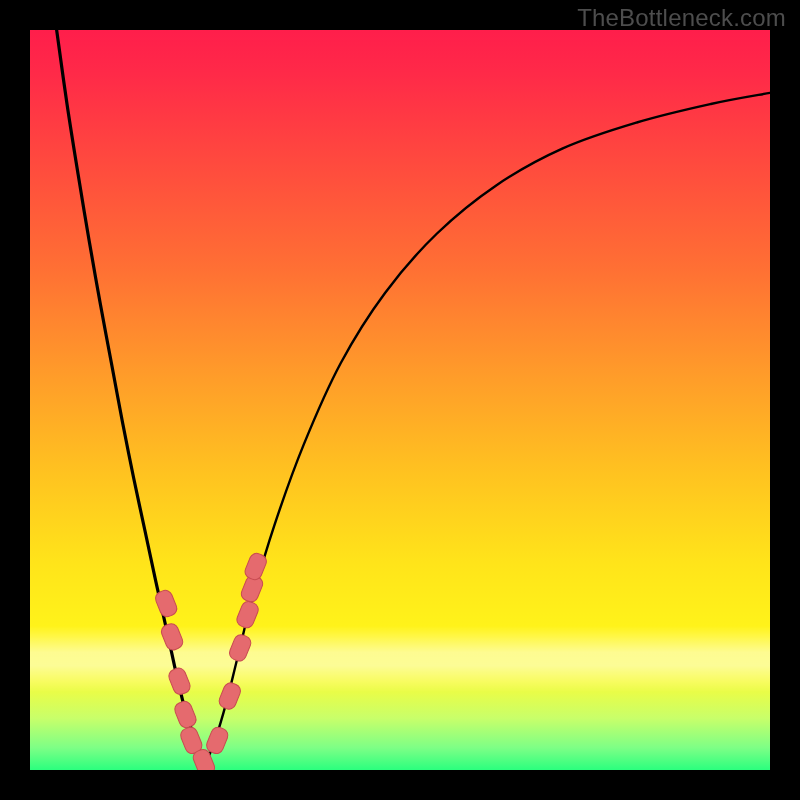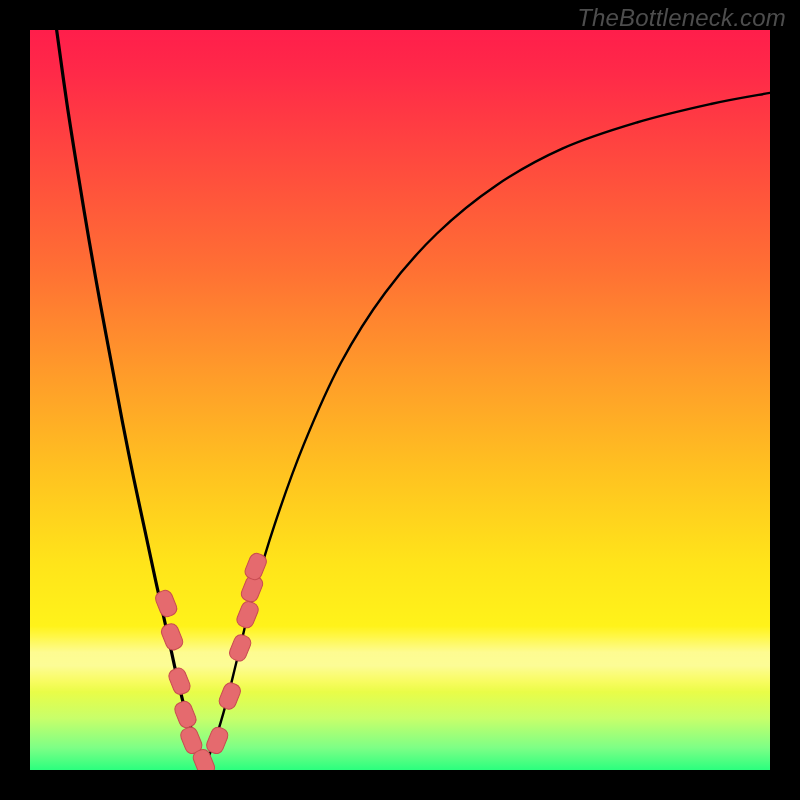--- a/index.html
+++ b/index.html
@@ -8,21 +8,20 @@
     width: 800px;
     height: 800px;
     overflow: hidden;
     background: #000;
     font-family: Arial, Helvetica, sans-serif;
   }
   .frame {
     position: absolute;
     inset: 0;
     background: #000;
-    font-style: italic;
   }
   .plot {
     position: absolute;
     left: 30px;
     top: 30px;
     width: 740px;
     height: 740px;
     overflow: hidden;
   }
   .gradient {

